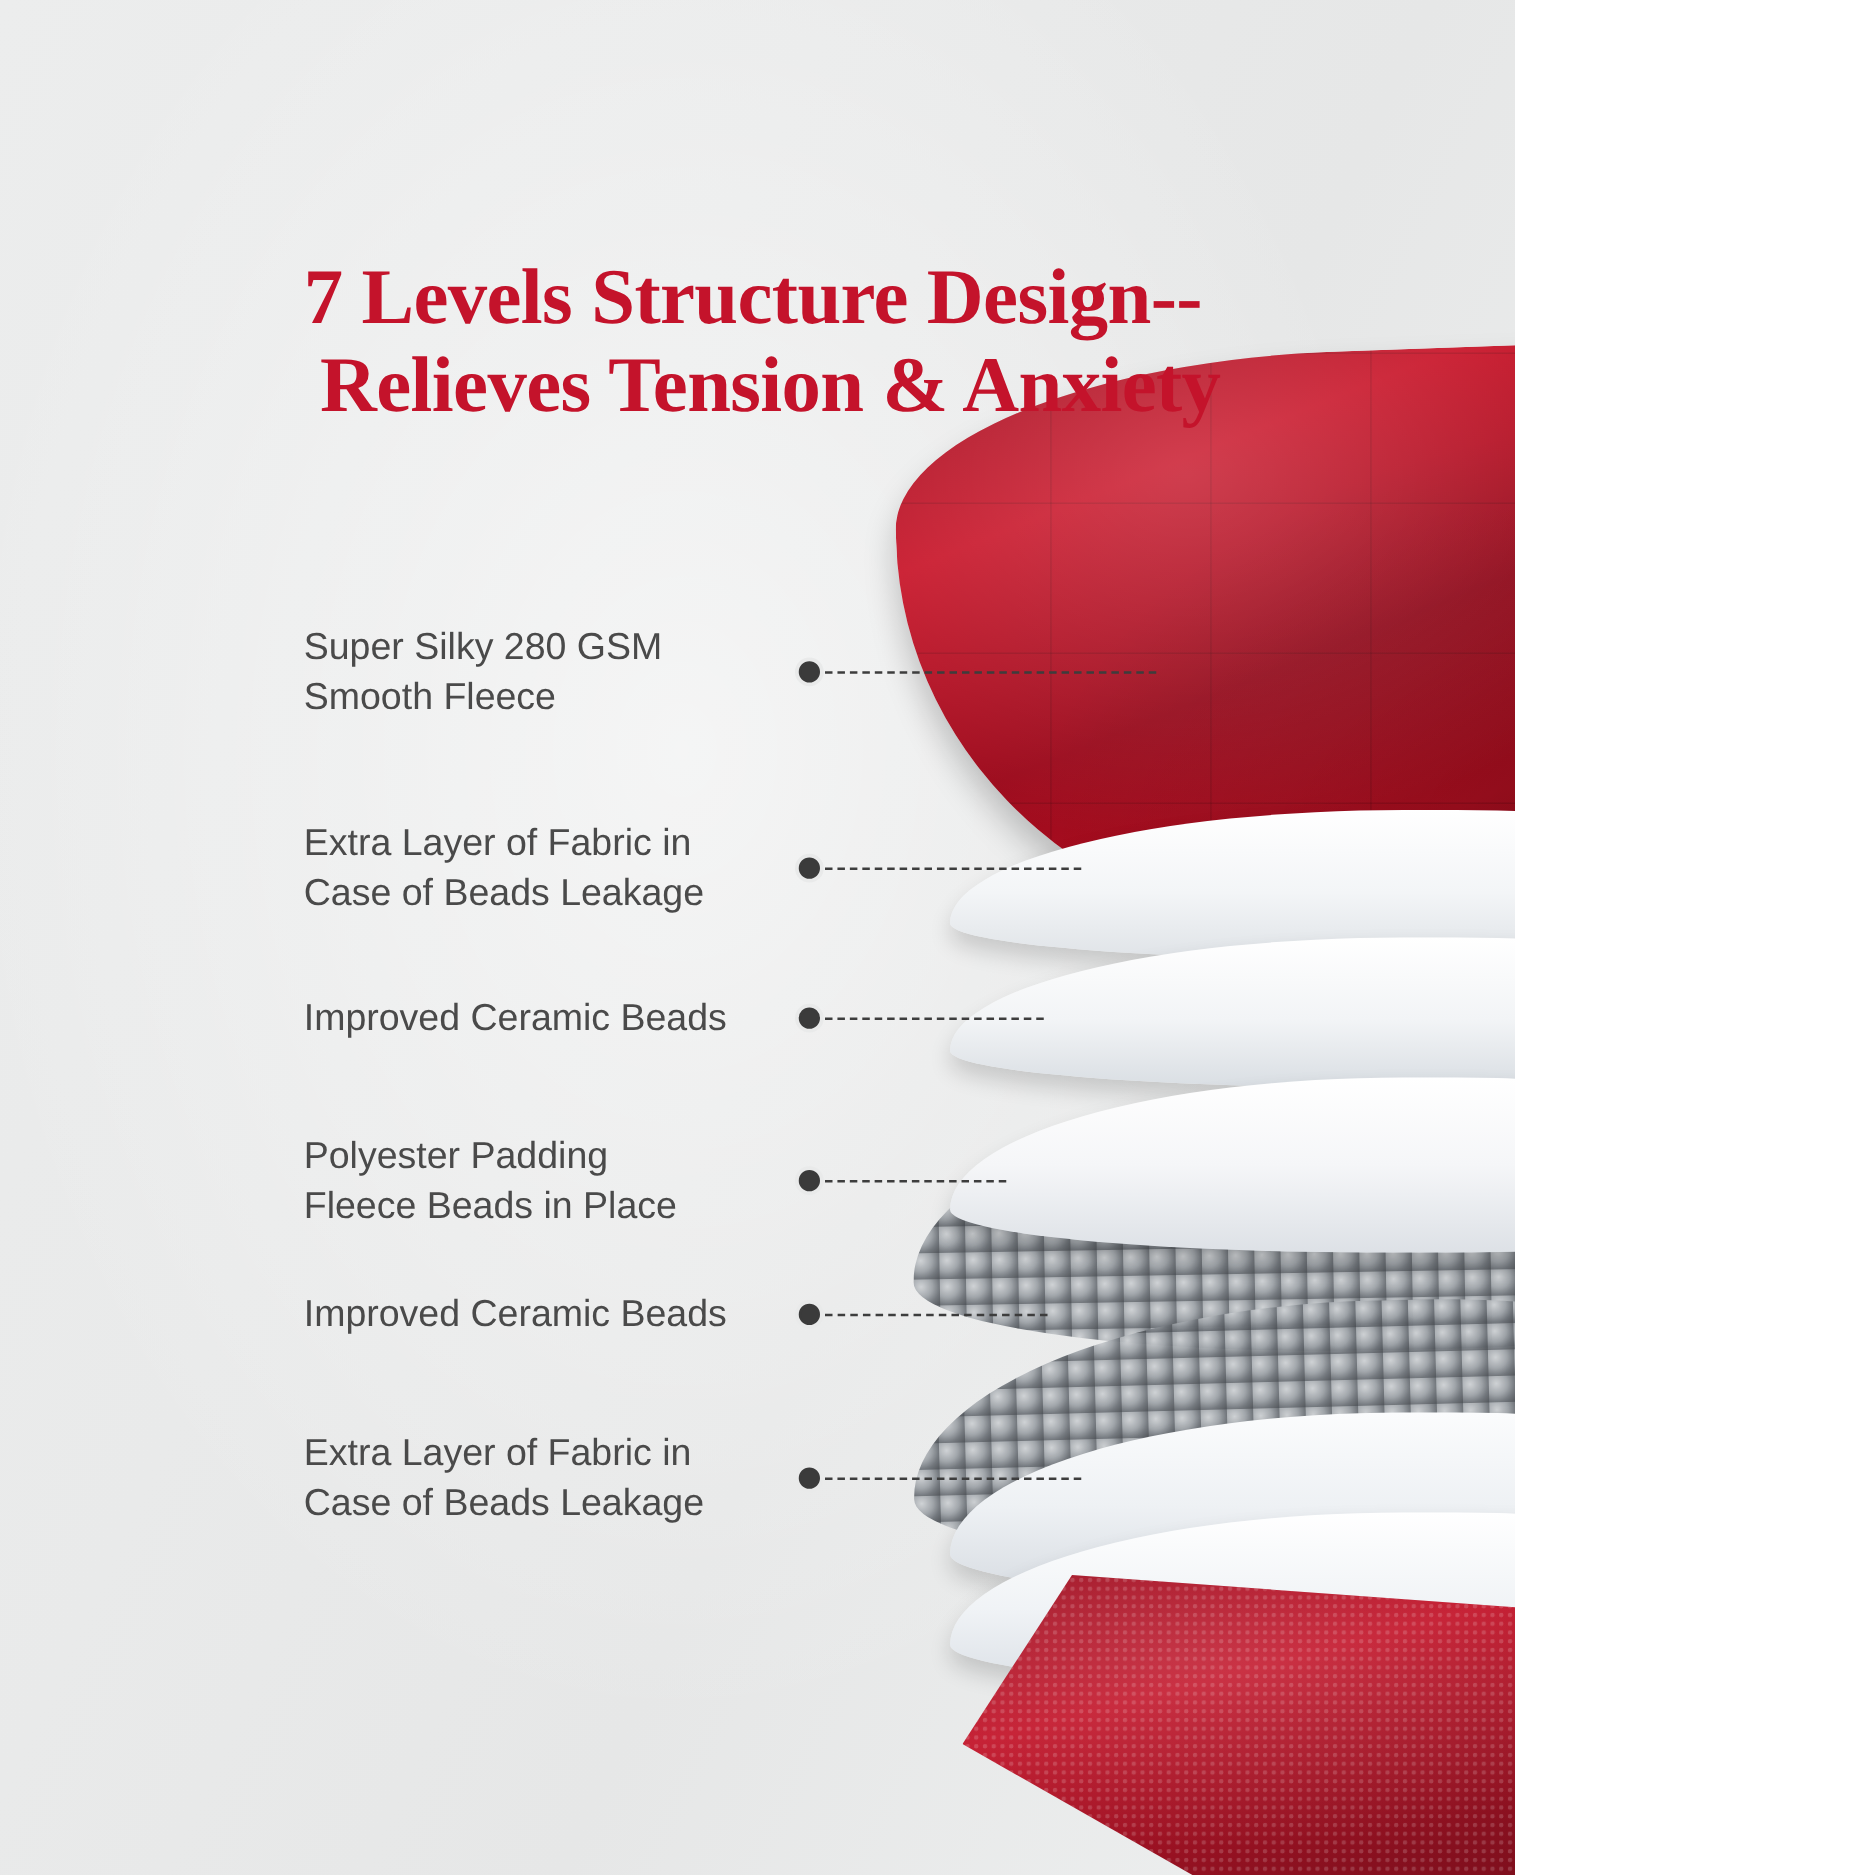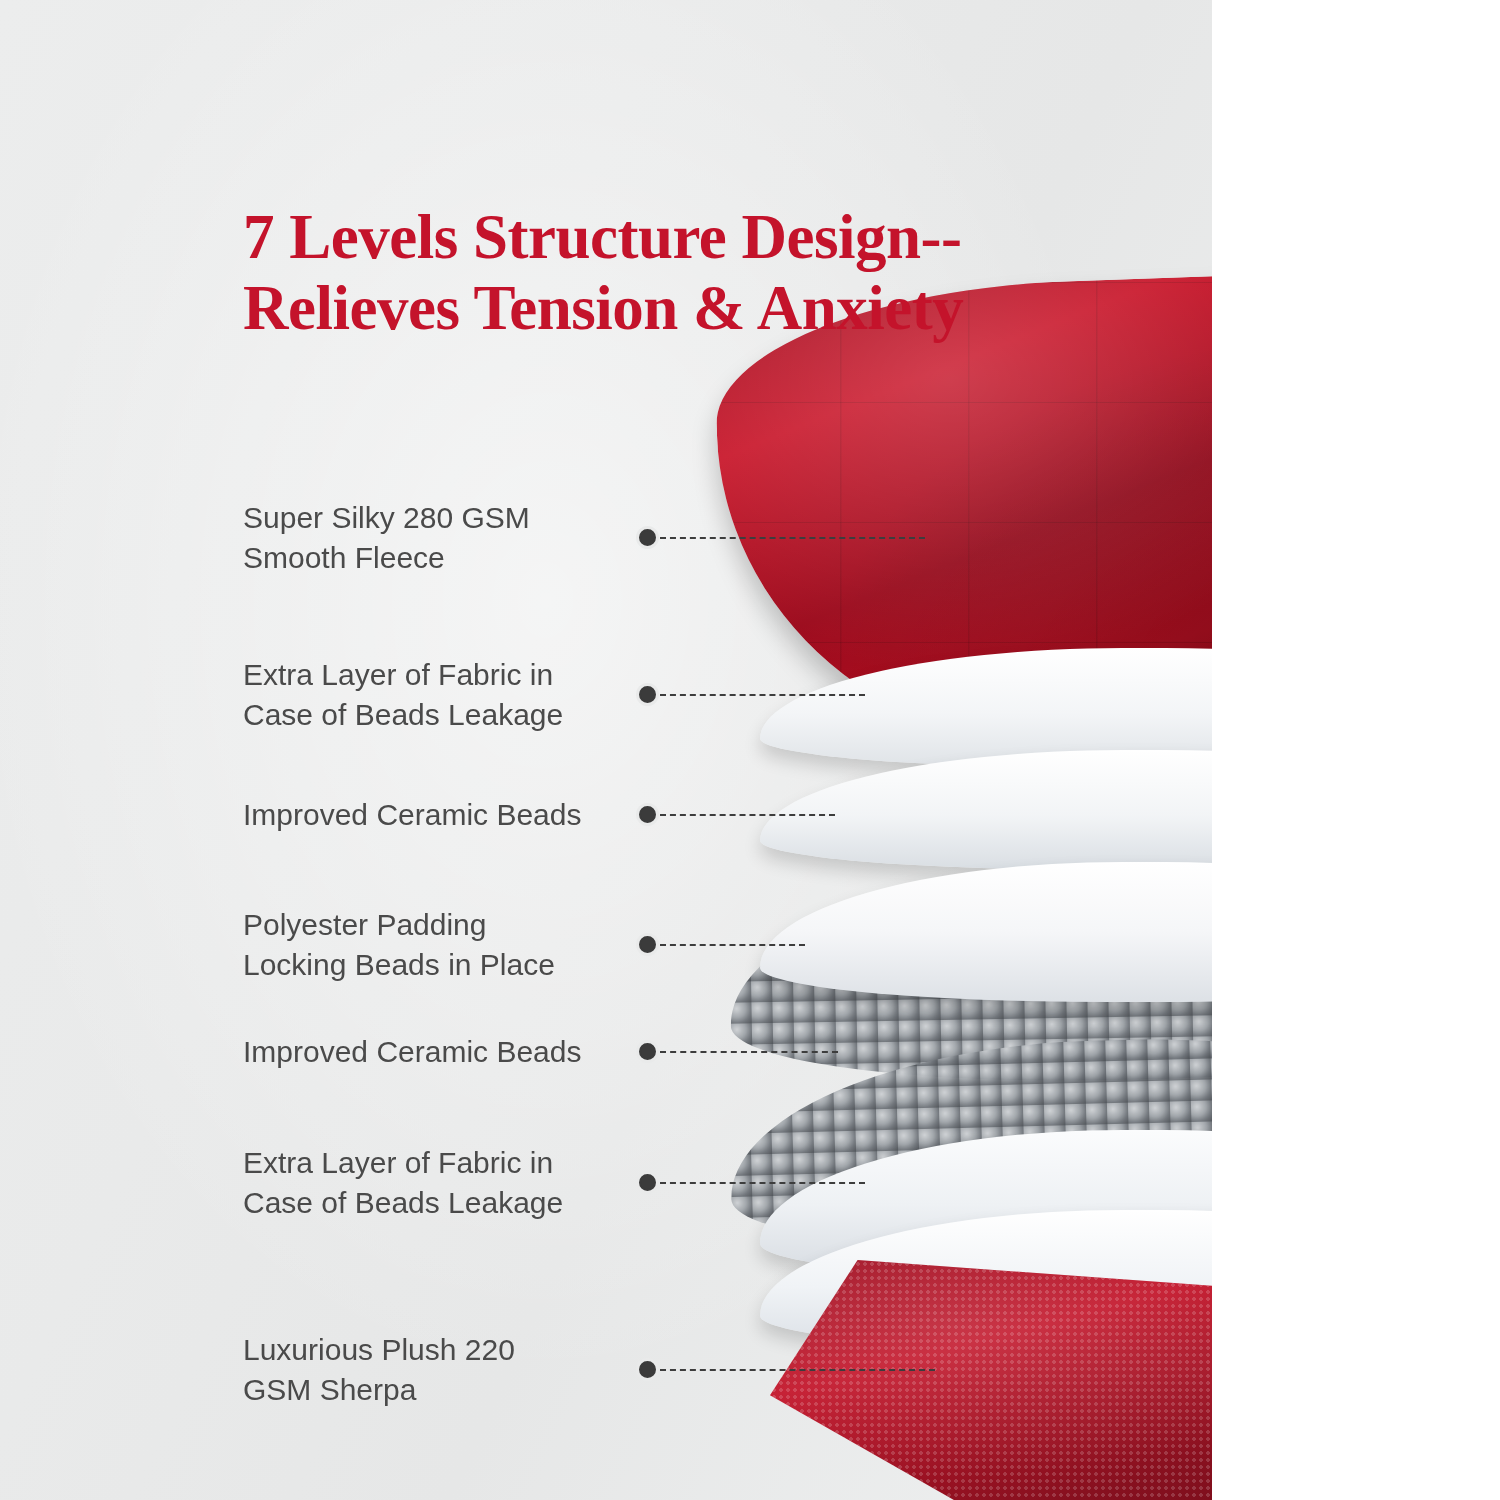--- a/index.html
+++ b/index.html
@@ -33,21 +33,21 @@
     top: 160px;
     width: 960px;
     color: #c4132b;
     font-family: "Liberation Serif", serif;
     font-size: 63px;
     line-height: 1.12;
     font-weight: 700;
     letter-spacing: -0.5px;
     z-index: 6;
   }
-  .title .line2 { display: block; }
+  .title .line2 { display: block; margin-left: 13px; }
 
   
   .stack {
     position: absolute;
     left: 720px;
     top: 250px;
     width: 780px;
     height: 1250px;
     z-index: 2;
   }
@@ -232,21 +232,21 @@
   <div class="callout c3">
     <div class="callout-text">Improved Ceramic Beads</div>
     <div class="leader">
       <span class="dot"></span>
       <span class="dash" style="width:175px"></span>
     </div>
   </div>
 
   <div class="callout c4">
     <div class="callout-text">Polyester Padding
-Locking Beads in Place</div>
+Fleece Beads in Place</div>
     <div class="leader">
       <span class="dot"></span>
       <span class="dash" style="width:145px"></span>
     </div>
   </div>
 
   <div class="callout c5">
     <div class="callout-text">Improved Ceramic Beads</div>
     <div class="leader">
       <span class="dot"></span>
@@ -256,22 +256,14 @@
 
   <div class="callout c6">
     <div class="callout-text">Extra Layer of Fabric in
 Case of Beads Leakage</div>
     <div class="leader">
       <span class="dot"></span>
       <span class="dash" style="width:205px"></span>
     </div>
   </div>
 
-  <div class="callout c7">
-    <div class="callout-text">Luxurious Plush 220
-GSM Sherpa</div>
-    <div class="leader">
-      <span class="dot"></span>
-      <span class="dash" style="width:275px"></span>
-    </div>
-  </div>
 
 </div>
 
 </body></html>

